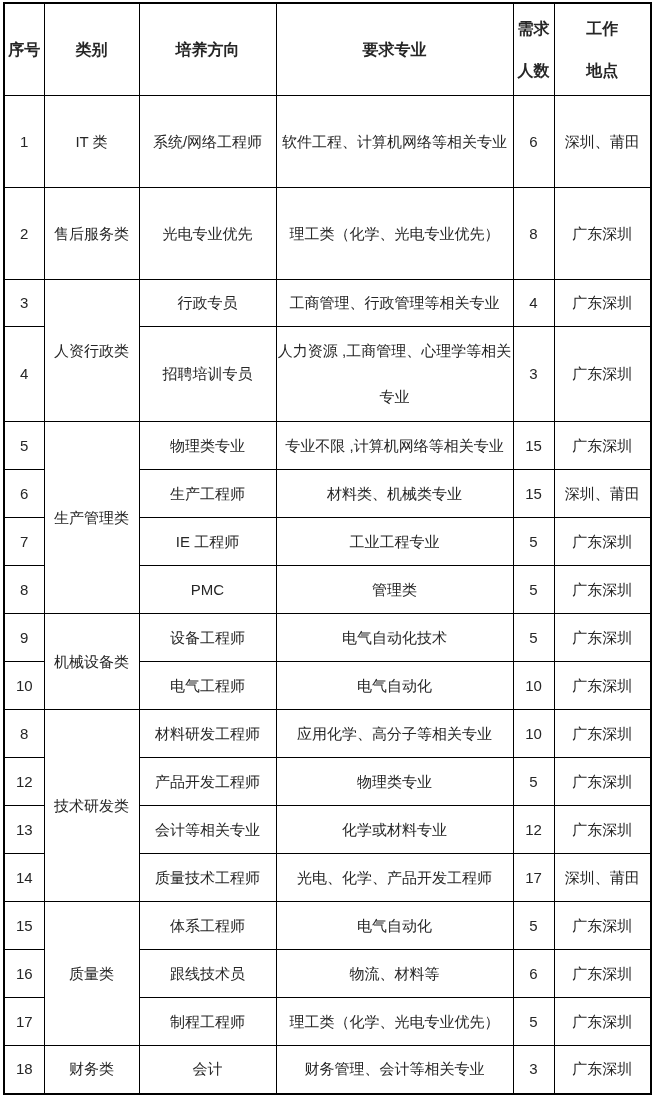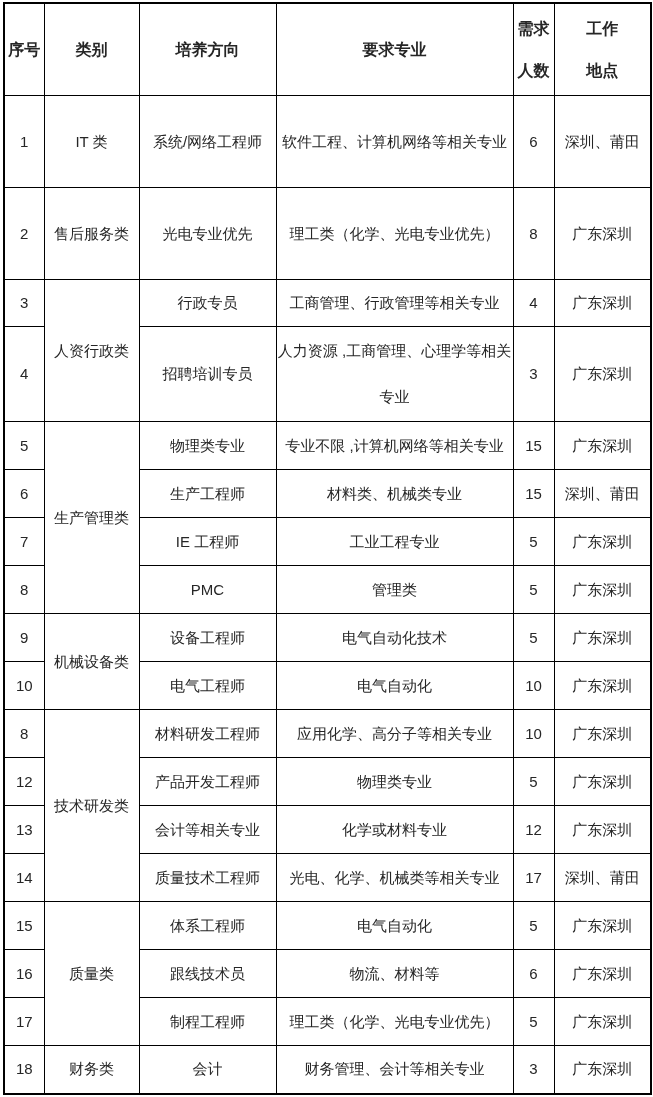--- a/index.html
+++ b/index.html
@@ -188,21 +188,21 @@
         <tr>
           <td>13</td>
           <td>会计等相关专业</td>
           <td>化学或材料专业</td>
           <td>12</td>
           <td>广东深圳</td>
         </tr>
         <tr>
           <td>14</td>
           <td>质量技术工程师</td>
-          <td>光电、化学、机械类等相关专业</td>
+          <td>光电、化学、产品开发工程师</td>
           <td>17</td>
           <td>深圳、莆田</td>
         </tr>
         <tr>
           <td>15</td>
           <td rowspan="3">质量类</td>
           <td>体系工程师</td>
           <td>电气自动化</td>
           <td>5</td>
           <td>广东深圳</td>

